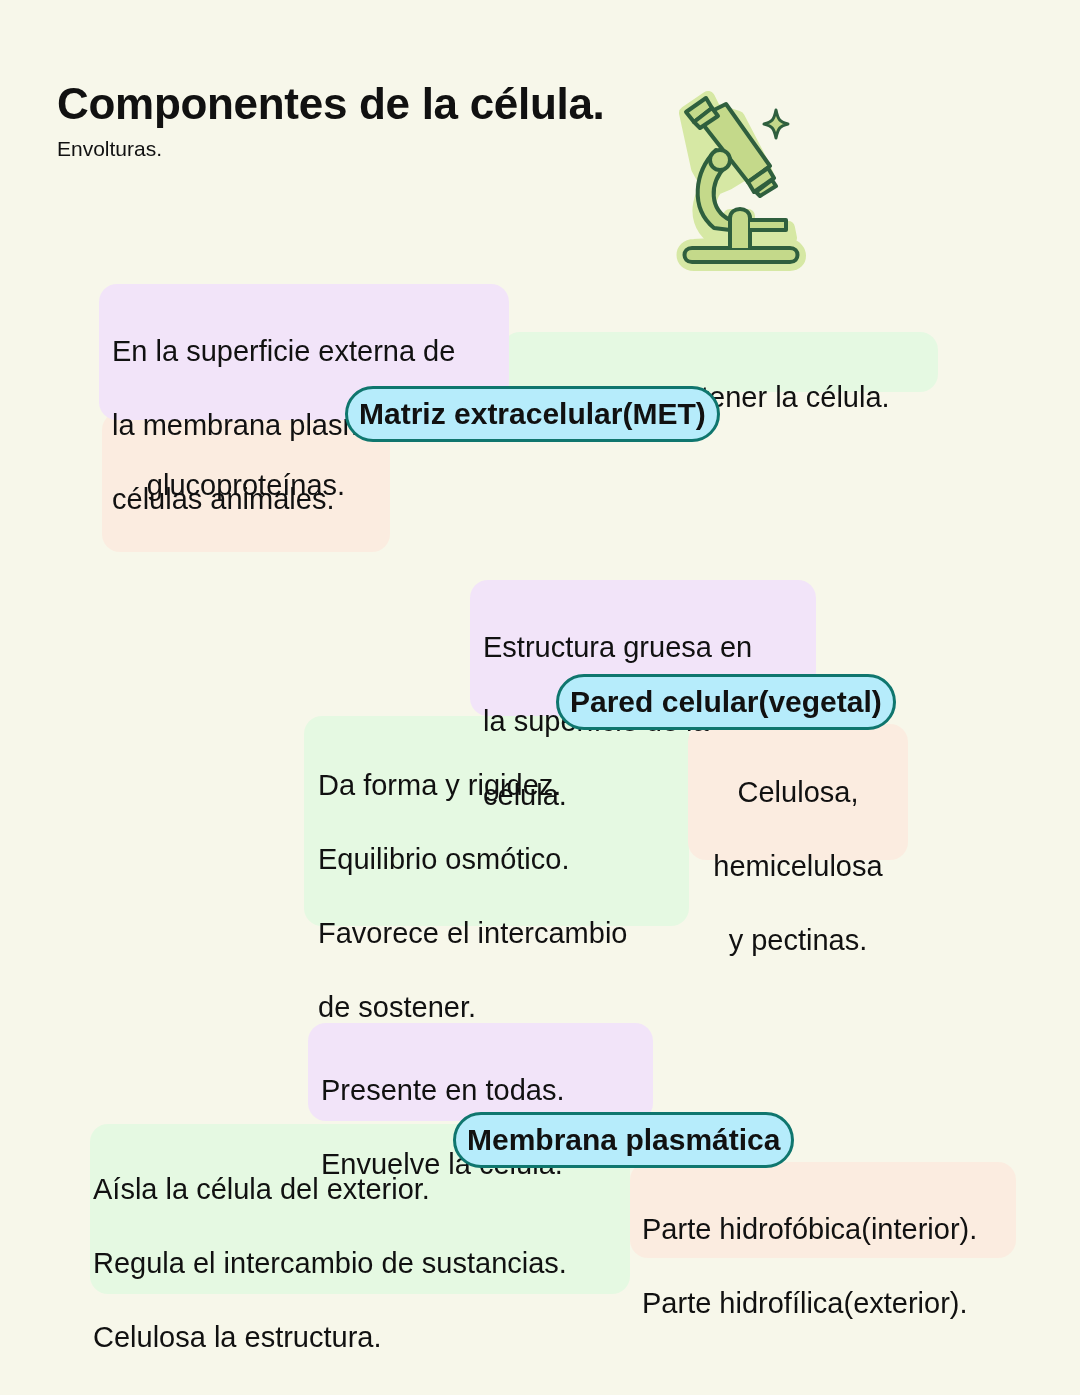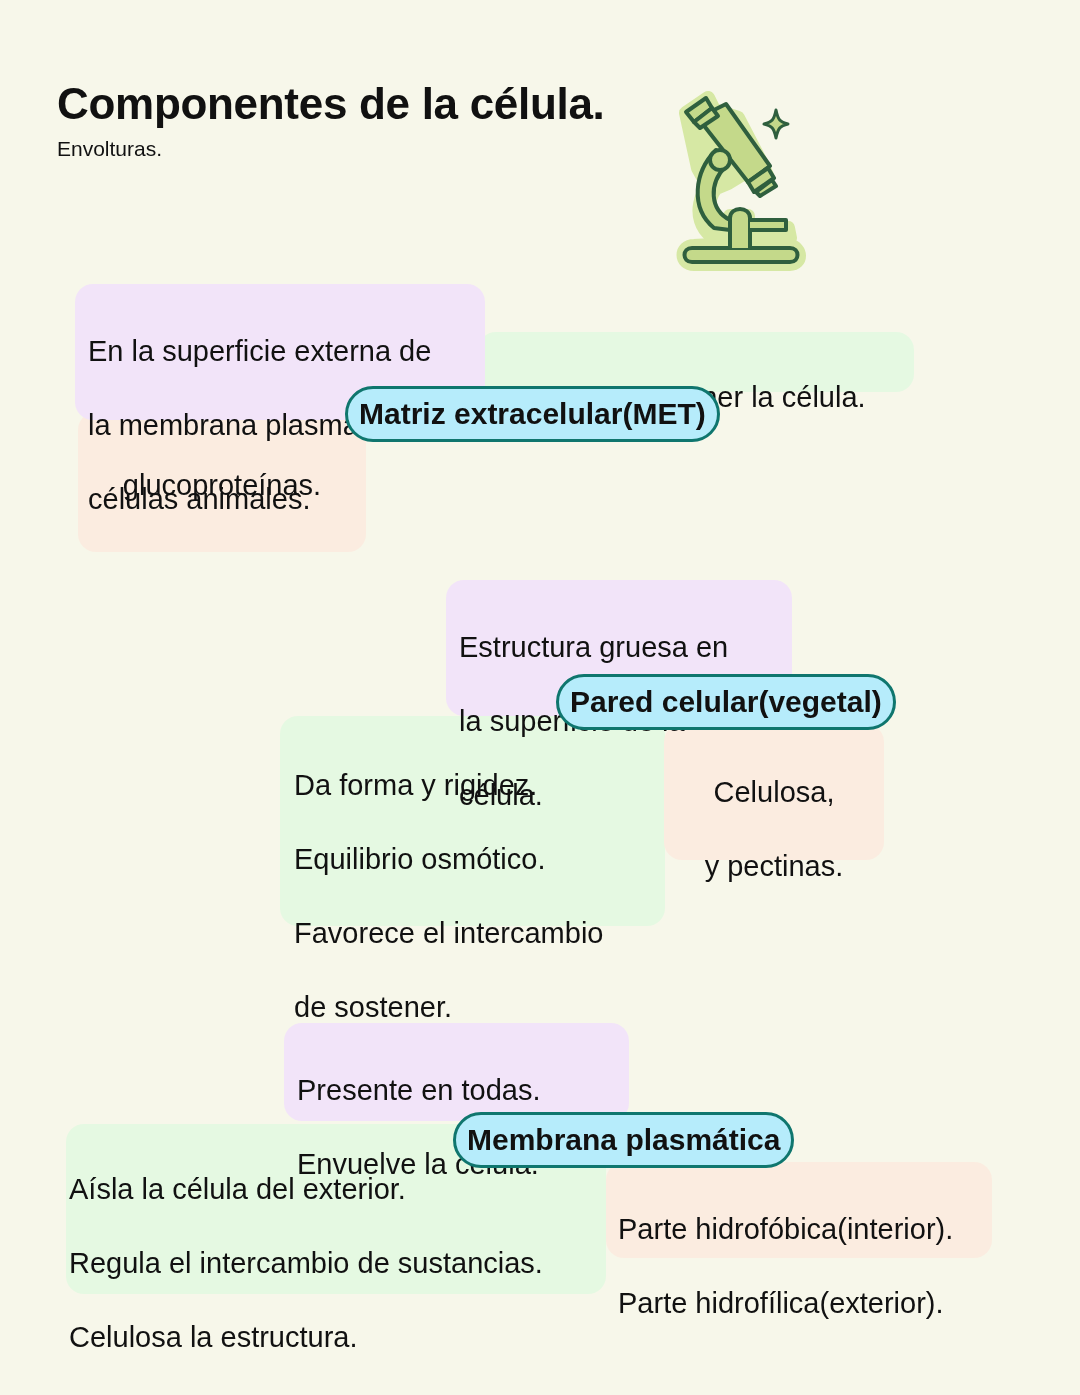--- a/index.html
+++ b/index.html
@@ -39,20 +39,21 @@
       width: 145px;
       height: 185px;
     }
     .box {
       position: absolute;
       border-radius: 18px;
       font-size: 29px;
       line-height: 37px;
       box-sizing: border-box;
       white-space: pre-line;
+      margin-left: 24px;
     }
     .purple { background: #f2e4f9; }
     .green  { background: #e5f9e2; }
     .peach  { background: #fbece0; }
     .center { text-align: center; }
     .pill {
       position: absolute;
       background: #b6ecfb;
       border: 3px solid #0f766e;
       border-radius: 30px;
@@ -117,20 +118,21 @@
 
 <div class="box green" style="left:280px; top:716px; width:385px; height:210px; padding:14px 0 0 14px;">
   <span class="line">Da forma y rigidez.</span>
   <span class="line">Equilibrio osmótico.</span>
   <span class="line">Favorece el intercambio</span>
   <span class="line">de sostener.</span>
   <span class="line">Une células adyacentes.</span>
 </div>
 <div class="box peach center" style="left:664px; top:724px; width:220px; height:136px; padding:13px 0 0 0;">
   <span class="line">Celulosa,</span>
+  <span class="line">hemicelulosa</span>
   <span class="line">y pectinas.</span>
 </div>
 <div class="box purple" style="left:446px; top:580px; width:346px; height:136px; padding:12px 0 0 13px;">
   <span class="line">Estructura gruesa en</span>
   <span class="line">la superficie de la</span>
   <span class="line">célula.</span>
 </div>
 <div class="pill" style="left:556px; top:674px;">Pared celular(vegetal)</div>
 
 <div class="box green" style="left:66px; top:1124px; width:540px; height:170px; padding:10px 0 0 3px;">

